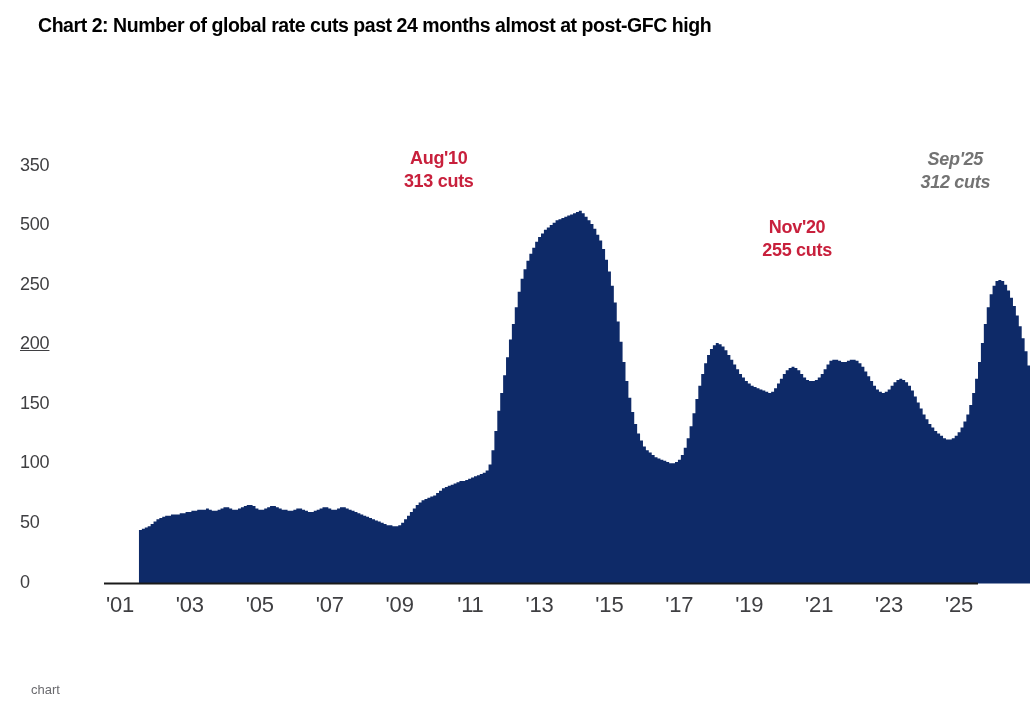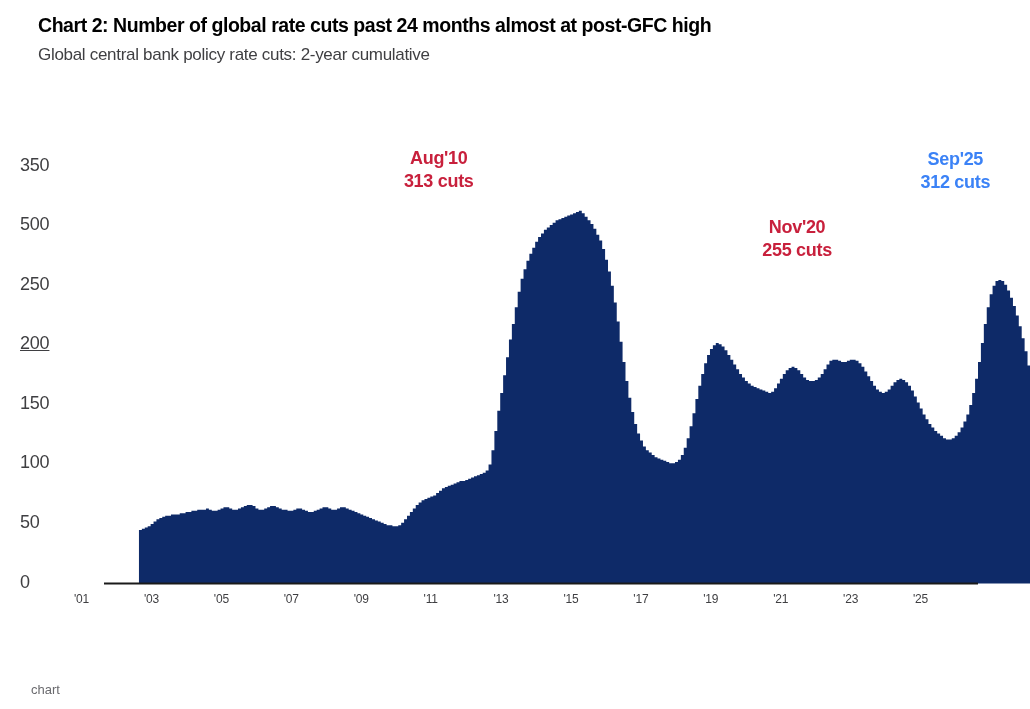--- a/index.html
+++ b/index.html
@@ -86,22 +86,22 @@
     text-align: left;
     font-size: 18px;
     letter-spacing: -0.2px;
     color: #3f3f42;
   }
 
   
   .x-tick-label {
     position: absolute;
     width: 60px;
-    text-align: left;
-    font-size: 12px;
+    text-align: right;
+    font-size: 22px;
     letter-spacing: -0.2px;
     color: #3f3f42;
   }
 
   
   .annotation {
     position: absolute;
     text-align: center;
     color: #c8203c;
     font-size: 18px;
@@ -132,21 +132,20 @@
     font-size: 13px;
     color: #6a6a6e;
   }
 </style>
 </head>
 <body>
 
 <div id="page">
 
   <div id="chart-title">Chart 2: Number of global rate cuts past 24 months almost at post-GFC high</div>
-  <div id="chart-subtitle">Global central bank policy rate cuts: 2-year cumulative</div>
 
 
   <div id="plot-area">
     <svg id="plot-svg" width="1030" height="709">
       <path id="series-path" d="M 138.96 583.50 L 138.96 529.92 L 141.87 529.92 L 141.87 528.73 L 144.79 528.73 L 144.79 527.54 L 147.70 527.54 L 147.70 526.35 L 150.61 526.35 L 150.61 523.97 L 153.53 523.97 L 153.53 521.59 L 156.44 521.59 L 156.44 519.20 L 159.35 519.20 L 159.35 518.01 L 162.27 518.01 L 162.27 516.82 L 165.18 516.82 L 165.18 515.63 L 168.09 515.63 L 168.09 515.63 L 171.01 515.63 L 171.01 514.44 L 173.92 514.44 L 173.92 514.44 L 176.83 514.44 L 176.83 514.44 L 179.75 514.44 L 179.75 513.25 L 182.66 513.25 L 182.66 513.25 L 185.57 513.25 L 185.57 512.06 L 188.49 512.06 L 188.49 512.06 L 191.40 512.06 L 191.40 510.87 L 194.31 510.87 L 194.31 510.87 L 197.23 510.87 L 197.23 509.68 L 200.14 509.68 L 200.14 509.68 L 203.05 509.68 L 203.05 509.68 L 205.97 509.68 L 205.97 508.49 L 208.88 508.49 L 208.88 509.68 L 211.79 509.68 L 211.79 510.87 L 214.71 510.87 L 214.71 510.87 L 217.62 510.87 L 217.62 509.68 L 220.53 509.68 L 220.53 508.49 L 223.45 508.49 L 223.45 507.30 L 226.36 507.30 L 226.36 507.30 L 229.27 507.30 L 229.27 508.49 L 232.19 508.49 L 232.19 509.68 L 235.10 509.68 L 235.10 509.68 L 238.01 509.68 L 238.01 508.49 L 240.93 508.49 L 240.93 507.30 L 243.84 507.30 L 243.84 506.11 L 246.75 506.11 L 246.75 504.92 L 249.67 504.92 L 249.67 504.92 L 252.58 504.92 L 252.58 506.11 L 255.49 506.11 L 255.49 508.49 L 258.41 508.49 L 258.41 509.68 L 261.32 509.68 L 261.32 509.68 L 264.23 509.68 L 264.23 508.49 L 267.15 508.49 L 267.15 507.30 L 270.06 507.30 L 270.06 506.11 L 272.97 506.11 L 272.97 506.11 L 275.89 506.11 L 275.89 507.30 L 278.80 507.30 L 278.80 508.49 L 281.71 508.49 L 281.71 509.68 L 284.63 509.68 L 284.63 509.68 L 287.54 509.68 L 287.54 510.87 L 290.45 510.87 L 290.45 510.87 L 293.37 510.87 L 293.37 509.68 L 296.28 509.68 L 296.28 508.49 L 299.19 508.49 L 299.19 508.49 L 302.11 508.49 L 302.11 509.68 L 305.02 509.68 L 305.02 510.87 L 307.93 510.87 L 307.93 512.06 L 310.85 512.06 L 310.85 512.06 L 313.76 512.06 L 313.76 510.87 L 316.67 510.87 L 316.67 509.68 L 319.59 509.68 L 319.59 508.49 L 322.50 508.49 L 322.50 507.30 L 325.41 507.30 L 325.41 507.30 L 328.33 507.30 L 328.33 508.49 L 331.24 508.49 L 331.24 509.68 L 334.15 509.68 L 334.15 509.68 L 337.07 509.68 L 337.07 508.49 L 339.98 508.49 L 339.98 507.30 L 342.89 507.30 L 342.89 507.30 L 345.81 507.30 L 345.81 508.49 L 348.72 508.49 L 348.72 509.68 L 351.63 509.68 L 351.63 510.87 L 354.55 510.87 L 354.55 512.06 L 357.46 512.06 L 357.46 513.25 L 360.37 513.25 L 360.37 514.44 L 363.29 514.44 L 363.29 515.63 L 366.20 515.63 L 366.20 516.82 L 369.11 516.82 L 369.11 518.01 L 372.03 518.01 L 372.03 519.20 L 374.94 519.20 L 374.94 520.39 L 377.85 520.39 L 377.85 521.59 L 380.77 521.59 L 380.77 522.78 L 383.68 522.78 L 383.68 523.97 L 386.59 523.97 L 386.59 525.16 L 389.51 525.16 L 389.51 525.16 L 392.42 525.16 L 392.42 526.35 L 395.33 526.35 L 395.33 526.35 L 398.25 526.35 L 398.25 525.16 L 401.16 525.16 L 401.16 522.78 L 404.07 522.78 L 404.07 519.20 L 406.99 519.20 L 406.99 515.63 L 409.90 515.63 L 409.90 512.06 L 412.81 512.06 L 412.81 508.49 L 415.73 508.49 L 415.73 504.92 L 418.64 504.92 L 418.64 502.53 L 421.55 502.53 L 421.55 500.15 L 424.47 500.15 L 424.47 498.96 L 427.38 498.96 L 427.38 497.77 L 430.29 497.77 L 430.29 496.58 L 433.21 496.58 L 433.21 495.39 L 436.12 495.39 L 436.12 493.01 L 439.03 493.01 L 439.03 490.63 L 441.95 490.63 L 441.95 488.25 L 444.86 488.25 L 444.86 487.06 L 447.77 487.06 L 447.77 485.87 L 450.69 485.87 L 450.69 484.67 L 453.60 484.67 L 453.60 483.48 L 456.51 483.48 L 456.51 482.29 L 459.43 482.29 L 459.43 481.10 L 462.34 481.10 L 462.34 481.10 L 465.25 481.10 L 465.25 479.91 L 468.17 479.91 L 468.17 478.72 L 471.08 478.72 L 471.08 477.53 L 473.99 477.53 L 473.99 476.34 L 476.91 476.34 L 476.91 475.15 L 479.82 475.15 L 479.82 473.96 L 482.73 473.96 L 482.73 472.77 L 485.65 472.77 L 485.65 470.39 L 488.56 470.39 L 488.56 464.43 L 491.47 464.43 L 491.47 450.15 L 494.39 450.15 L 494.39 431.09 L 497.30 431.09 L 497.30 410.85 L 500.21 410.85 L 500.21 392.99 L 503.13 392.99 L 503.13 375.13 L 506.04 375.13 L 506.04 357.27 L 508.95 357.27 L 508.95 339.41 L 511.87 339.41 L 511.87 323.93 L 514.78 323.93 L 514.78 307.27 L 517.69 307.27 L 517.69 291.79 L 520.61 291.79 L 520.61 278.69 L 523.52 278.69 L 523.52 269.16 L 526.43 269.16 L 526.43 260.83 L 529.35 260.83 L 529.35 253.69 L 532.26 253.69 L 532.26 247.73 L 535.17 247.73 L 535.17 241.78 L 538.09 241.78 L 538.09 237.02 L 541.00 237.02 L 541.00 233.44 L 543.91 233.44 L 543.91 229.87 L 546.83 229.87 L 546.83 227.49 L 549.74 227.49 L 549.74 225.11 L 552.65 225.11 L 552.65 222.73 L 555.57 222.73 L 555.57 220.35 L 558.48 220.35 L 558.48 219.16 L 561.39 219.16 L 561.39 217.97 L 564.31 217.97 L 564.31 216.77 L 567.22 216.77 L 567.22 215.58 L 570.13 215.58 L 570.13 214.39 L 573.05 214.39 L 573.05 213.20 L 575.96 213.20 L 575.96 212.01 L 578.87 212.01 L 578.87 210.82 L 581.79 210.82 L 581.79 213.20 L 584.70 213.20 L 584.70 216.77 L 587.61 216.77 L 587.61 220.35 L 590.53 220.35 L 590.53 223.92 L 593.44 223.92 L 593.44 228.68 L 596.35 228.68 L 596.35 234.63 L 599.27 234.63 L 599.27 240.59 L 602.18 240.59 L 602.18 248.92 L 605.09 248.92 L 605.09 259.64 L 608.01 259.64 L 608.01 271.55 L 610.92 271.55 L 610.92 285.83 L 613.83 285.83 L 613.83 302.50 L 616.75 302.50 L 616.75 321.55 L 619.66 321.55 L 619.66 341.79 L 622.57 341.79 L 622.57 362.04 L 625.49 362.04 L 625.49 381.09 L 628.40 381.09 L 628.40 397.76 L 631.31 397.76 L 631.31 412.04 L 634.23 412.04 L 634.23 423.95 L 637.14 423.95 L 637.14 433.48 L 640.05 433.48 L 640.05 440.62 L 642.97 440.62 L 642.97 446.57 L 645.88 446.57 L 645.88 450.15 L 648.79 450.15 L 648.79 452.53 L 651.71 452.53 L 651.71 454.91 L 654.62 454.91 L 654.62 457.29 L 657.53 457.29 L 657.53 458.48 L 660.45 458.48 L 660.45 459.67 L 663.36 459.67 L 663.36 460.86 L 666.27 460.86 L 666.27 462.05 L 669.19 462.05 L 669.19 463.24 L 672.10 463.24 L 672.10 463.24 L 675.01 463.24 L 675.01 462.05 L 677.93 462.05 L 677.93 459.67 L 680.84 459.67 L 680.84 454.91 L 683.75 454.91 L 683.75 447.76 L 686.67 447.76 L 686.67 438.24 L 689.58 438.24 L 689.58 426.33 L 692.49 426.33 L 692.49 413.23 L 695.41 413.23 L 695.41 398.95 L 698.32 398.95 L 698.32 385.85 L 701.23 385.85 L 701.23 373.94 L 704.15 373.94 L 704.15 363.23 L 707.06 363.23 L 707.06 354.89 L 709.97 354.89 L 709.97 348.94 L 712.89 348.94 L 712.89 345.37 L 715.80 345.37 L 715.80 342.99 L 718.71 342.99 L 718.71 344.18 L 721.63 344.18 L 721.63 346.56 L 724.54 346.56 L 724.54 350.13 L 727.45 350.13 L 727.45 354.89 L 730.37 354.89 L 730.37 359.65 L 733.28 359.65 L 733.28 364.42 L 736.19 364.42 L 736.19 369.18 L 739.11 369.18 L 739.11 373.94 L 742.02 373.94 L 742.02 377.51 L 744.93 377.51 L 744.93 381.09 L 747.85 381.09 L 747.85 383.47 L 750.76 383.47 L 750.76 385.85 L 753.67 385.85 L 753.67 387.04 L 756.59 387.04 L 756.59 388.23 L 759.50 388.23 L 759.50 389.42 L 762.41 389.42 L 762.41 390.61 L 765.33 390.61 L 765.33 391.80 L 768.24 391.80 L 768.24 392.99 L 771.15 392.99 L 771.15 391.80 L 774.07 391.80 L 774.07 388.23 L 776.98 388.23 L 776.98 383.47 L 779.89 383.47 L 779.89 378.71 L 782.81 378.71 L 782.81 373.94 L 785.72 373.94 L 785.72 370.37 L 788.63 370.37 L 788.63 367.99 L 791.55 367.99 L 791.55 366.80 L 794.46 366.80 L 794.46 367.99 L 797.37 367.99 L 797.37 370.37 L 800.29 370.37 L 800.29 373.94 L 803.20 373.94 L 803.20 377.51 L 806.11 377.51 L 806.11 379.90 L 809.03 379.90 L 809.03 381.09 L 811.94 381.09 L 811.94 381.09 L 814.85 381.09 L 814.85 379.90 L 817.77 379.90 L 817.77 377.51 L 820.68 377.51 L 820.68 373.94 L 823.59 373.94 L 823.59 369.18 L 826.51 369.18 L 826.51 364.42 L 829.42 364.42 L 829.42 360.85 L 832.33 360.85 L 832.33 359.65 L 835.25 359.65 L 835.25 359.65 L 838.16 359.65 L 838.16 360.85 L 841.07 360.85 L 841.07 362.04 L 843.99 362.04 L 843.99 362.04 L 846.90 362.04 L 846.90 360.85 L 849.81 360.85 L 849.81 359.65 L 852.73 359.65 L 852.73 359.65 L 855.64 359.65 L 855.64 360.85 L 858.55 360.85 L 858.55 363.23 L 861.47 363.23 L 861.47 366.80 L 864.38 366.80 L 864.38 371.56 L 867.29 371.56 L 867.29 376.32 L 870.21 376.32 L 870.21 381.09 L 873.12 381.09 L 873.12 385.85 L 876.03 385.85 L 876.03 389.42 L 878.95 389.42 L 878.95 391.80 L 881.86 391.80 L 881.86 392.99 L 884.77 392.99 L 884.77 391.80 L 887.69 391.80 L 887.69 389.42 L 890.60 389.42 L 890.60 385.85 L 893.51 385.85 L 893.51 382.28 L 896.43 382.28 L 896.43 379.90 L 899.34 379.90 L 899.34 378.71 L 902.25 378.71 L 902.25 379.90 L 905.17 379.90 L 905.17 382.28 L 908.08 382.28 L 908.08 385.85 L 910.99 385.85 L 910.99 390.61 L 913.91 390.61 L 913.91 396.57 L 916.82 396.57 L 916.82 402.52 L 919.73 402.52 L 919.73 408.47 L 922.65 408.47 L 922.65 414.43 L 925.56 414.43 L 925.56 419.19 L 928.47 419.19 L 928.47 423.95 L 931.39 423.95 L 931.39 427.52 L 934.30 427.52 L 934.30 431.09 L 937.21 431.09 L 937.21 433.48 L 940.13 433.48 L 940.13 435.86 L 943.04 435.86 L 943.04 438.24 L 945.95 438.24 L 945.95 439.43 L 948.87 439.43 L 948.87 439.43 L 951.78 439.43 L 951.78 438.24 L 954.69 438.24 L 954.69 435.86 L 957.61 435.86 L 957.61 432.29 L 960.52 432.29 L 960.52 427.52 L 963.43 427.52 L 963.43 421.57 L 966.35 421.57 L 966.35 414.43 L 969.26 414.43 L 969.26 404.90 L 972.17 404.90 L 972.17 392.99 L 975.09 392.99 L 975.09 378.71 L 978.00 378.71 L 978.00 362.04 L 980.91 362.04 L 980.91 342.99 L 983.83 342.99 L 983.83 323.93 L 986.74 323.93 L 986.74 307.27 L 989.65 307.27 L 989.65 294.17 L 992.57 294.17 L 992.57 285.83 L 995.48 285.83 L 995.48 281.07 L 998.39 281.07 L 998.39 279.88 L 1001.31 279.88 L 1001.31 281.07 L 1004.22 281.07 L 1004.22 284.64 L 1007.13 284.64 L 1007.13 290.60 L 1010.05 290.60 L 1010.05 297.74 L 1012.96 297.74 L 1012.96 306.07 L 1015.87 306.07 L 1015.87 315.60 L 1018.79 315.60 L 1018.79 326.32 L 1021.70 326.32 L 1021.70 338.22 L 1024.61 338.22 L 1024.61 351.32 L 1027.53 351.32 L 1027.53 365.61 L 1030.44 365.61 L 1030.44 381.09 L 1033.35 381.09 L 1033.35 396.57 L 1036.27 396.57 L 1036.27 412.04 L 1039.18 412.04 L 1039.18 427.52 L 1042.09 427.52 L 1042.09 441.81 L 1045.01 441.81 L 1045.01 454.91 L 1047.92 454.91 L 1047.92 466.81 L 1050.83 466.81 L 1050.83 477.53 L 1053.75 477.53 L 1053.75 487.06 L 1056.66 487.06 L 1056.66 495.39 L 1059.57 495.39 L 1059.57 502.53 L 1062.49 502.53 L 1062.49 509.68 L 1065.40 509.68 L 1065.40 515.63 L 1068.31 515.63 L 1068.31 521.59 L 1071.23 521.59 L 1071.23 526.35 L 1074.14 526.35 L 1074.14 531.11 L 1077.05 531.11 L 1077.05 534.68 L 1079.97 534.68 L 1079.97 538.25 L 1082.88 538.25 L 1082.88 541.83 L 1085.79 541.83 L 1085.79 544.21 L 1088.71 544.21 L 1088.71 546.59 L 1091.62 546.59 L 1091.62 548.97 L 1094.53 548.97 L 1094.53 550.16 L 1097.45 550.16 L 1097.45 551.35 L 1100.36 551.35 L 1100.36 551.35 L 1103.27 551.35 L 1103.27 551.35 L 1106.19 551.35 L 1106.19 550.16 L 1109.10 550.16 L 1109.10 548.97 L 1112.01 548.97 L 1112.01 546.59 L 1114.93 546.59 L 1114.93 544.21 L 1117.84 544.21 L 1117.84 540.64 L 1120.75 540.64 L 1120.75 535.87 L 1123.67 535.87 L 1123.67 529.92 L 1126.58 529.92 L 1126.58 522.78 L 1129.49 522.78 L 1129.49 514.44 L 1132.41 514.44 L 1132.41 504.92 L 1135.32 504.92 L 1135.32 495.39 L 1138.23 495.39 L 1138.23 485.87 L 1141.15 485.87 L 1141.15 476.34 L 1144.06 476.34 L 1144.06 466.81 L 1146.97 466.81 L 1146.97 457.29 L 1149.89 457.29 L 1149.89 447.76 L 1152.80 447.76 L 1152.80 438.24 L 1155.71 438.24 L 1155.71 428.71 L 1158.63 428.71 L 1158.63 419.19 L 1161.54 419.19 L 1161.54 409.66 L 1164.45 409.66 L 1164.45 400.14 L 1167.37 400.14 L 1167.37 390.61 L 1170.28 390.61 L 1170.28 381.09 L 1173.19 381.09 L 1173.19 371.56 L 1176.11 371.56 L 1176.11 362.04 L 1179.02 362.04 L 1179.02 352.51 L 1181.93 352.51 L 1181.93 342.99 L 1184.85 342.99 L 1184.85 333.46 L 1187.76 333.46 L 1187.76 323.93 L 1190.67 323.93 L 1190.67 314.41 L 1193.59 314.41 L 1193.59 304.88 L 1196.50 304.88 L 1196.50 295.36 L 1199.41 295.36 L 1199.41 285.83 L 1202.33 285.83 L 1202.33 276.31 L 1205.24 276.31 L 1205.24 266.78 L 1208.15 266.78 L 1208.15 257.26 L 1211.07 257.26 L 1211.07 247.73 L 1213.98 247.73 L 1213.98 238.21 L 1216.89 238.21 L 1216.89 228.68 L 1219.81 228.68 L 1219.81 219.16 L 1222.72 219.16 L 1222.72 214.39 L 1225.63 214.39 L 1225.63 213.20 L 1228.55 213.20 L 1228.55 212.01 L 1231.46 212.01 L 1231.46 583.50 Z" fill="#0e2a68" stroke="none"></path>
       <line id="x-axis-line" x1="104" y1="583.5" x2="978" y2="583.5" stroke="#1a1a1a" stroke-width="2.2"></line>
     </svg>
   </div>
 
   <div id="y-labels">
@@ -176,21 +175,21 @@
     </div>
   <div id="annotations">
       <div class="annotation" style="color: rgb(200, 32, 60); left: 403.917px; top: 146.821px;">
         <div>Aug'10</div>
         <div>313 cuts</div>
       </div>
       <div class="annotation" style="color: rgb(200, 32, 60); left: 762.257px; top: 215.88px;">
         <div>Nov'20</div>
         <div>255 cuts</div>
       </div>
-      <div class="annotation" style="color: #3b82f6; left: 920.512px; top: 148.012px;">
+      <div class="annotation" style="color: #737373; left: 920.512px; top: 148.012px; font-style: italic;">
         <div>Sep'25</div>
         <div>312 cuts</div>
       </div>
     </div>
 
   <div id="chart-caption">chart</div>
 
 </div>
 
 </body></html>

